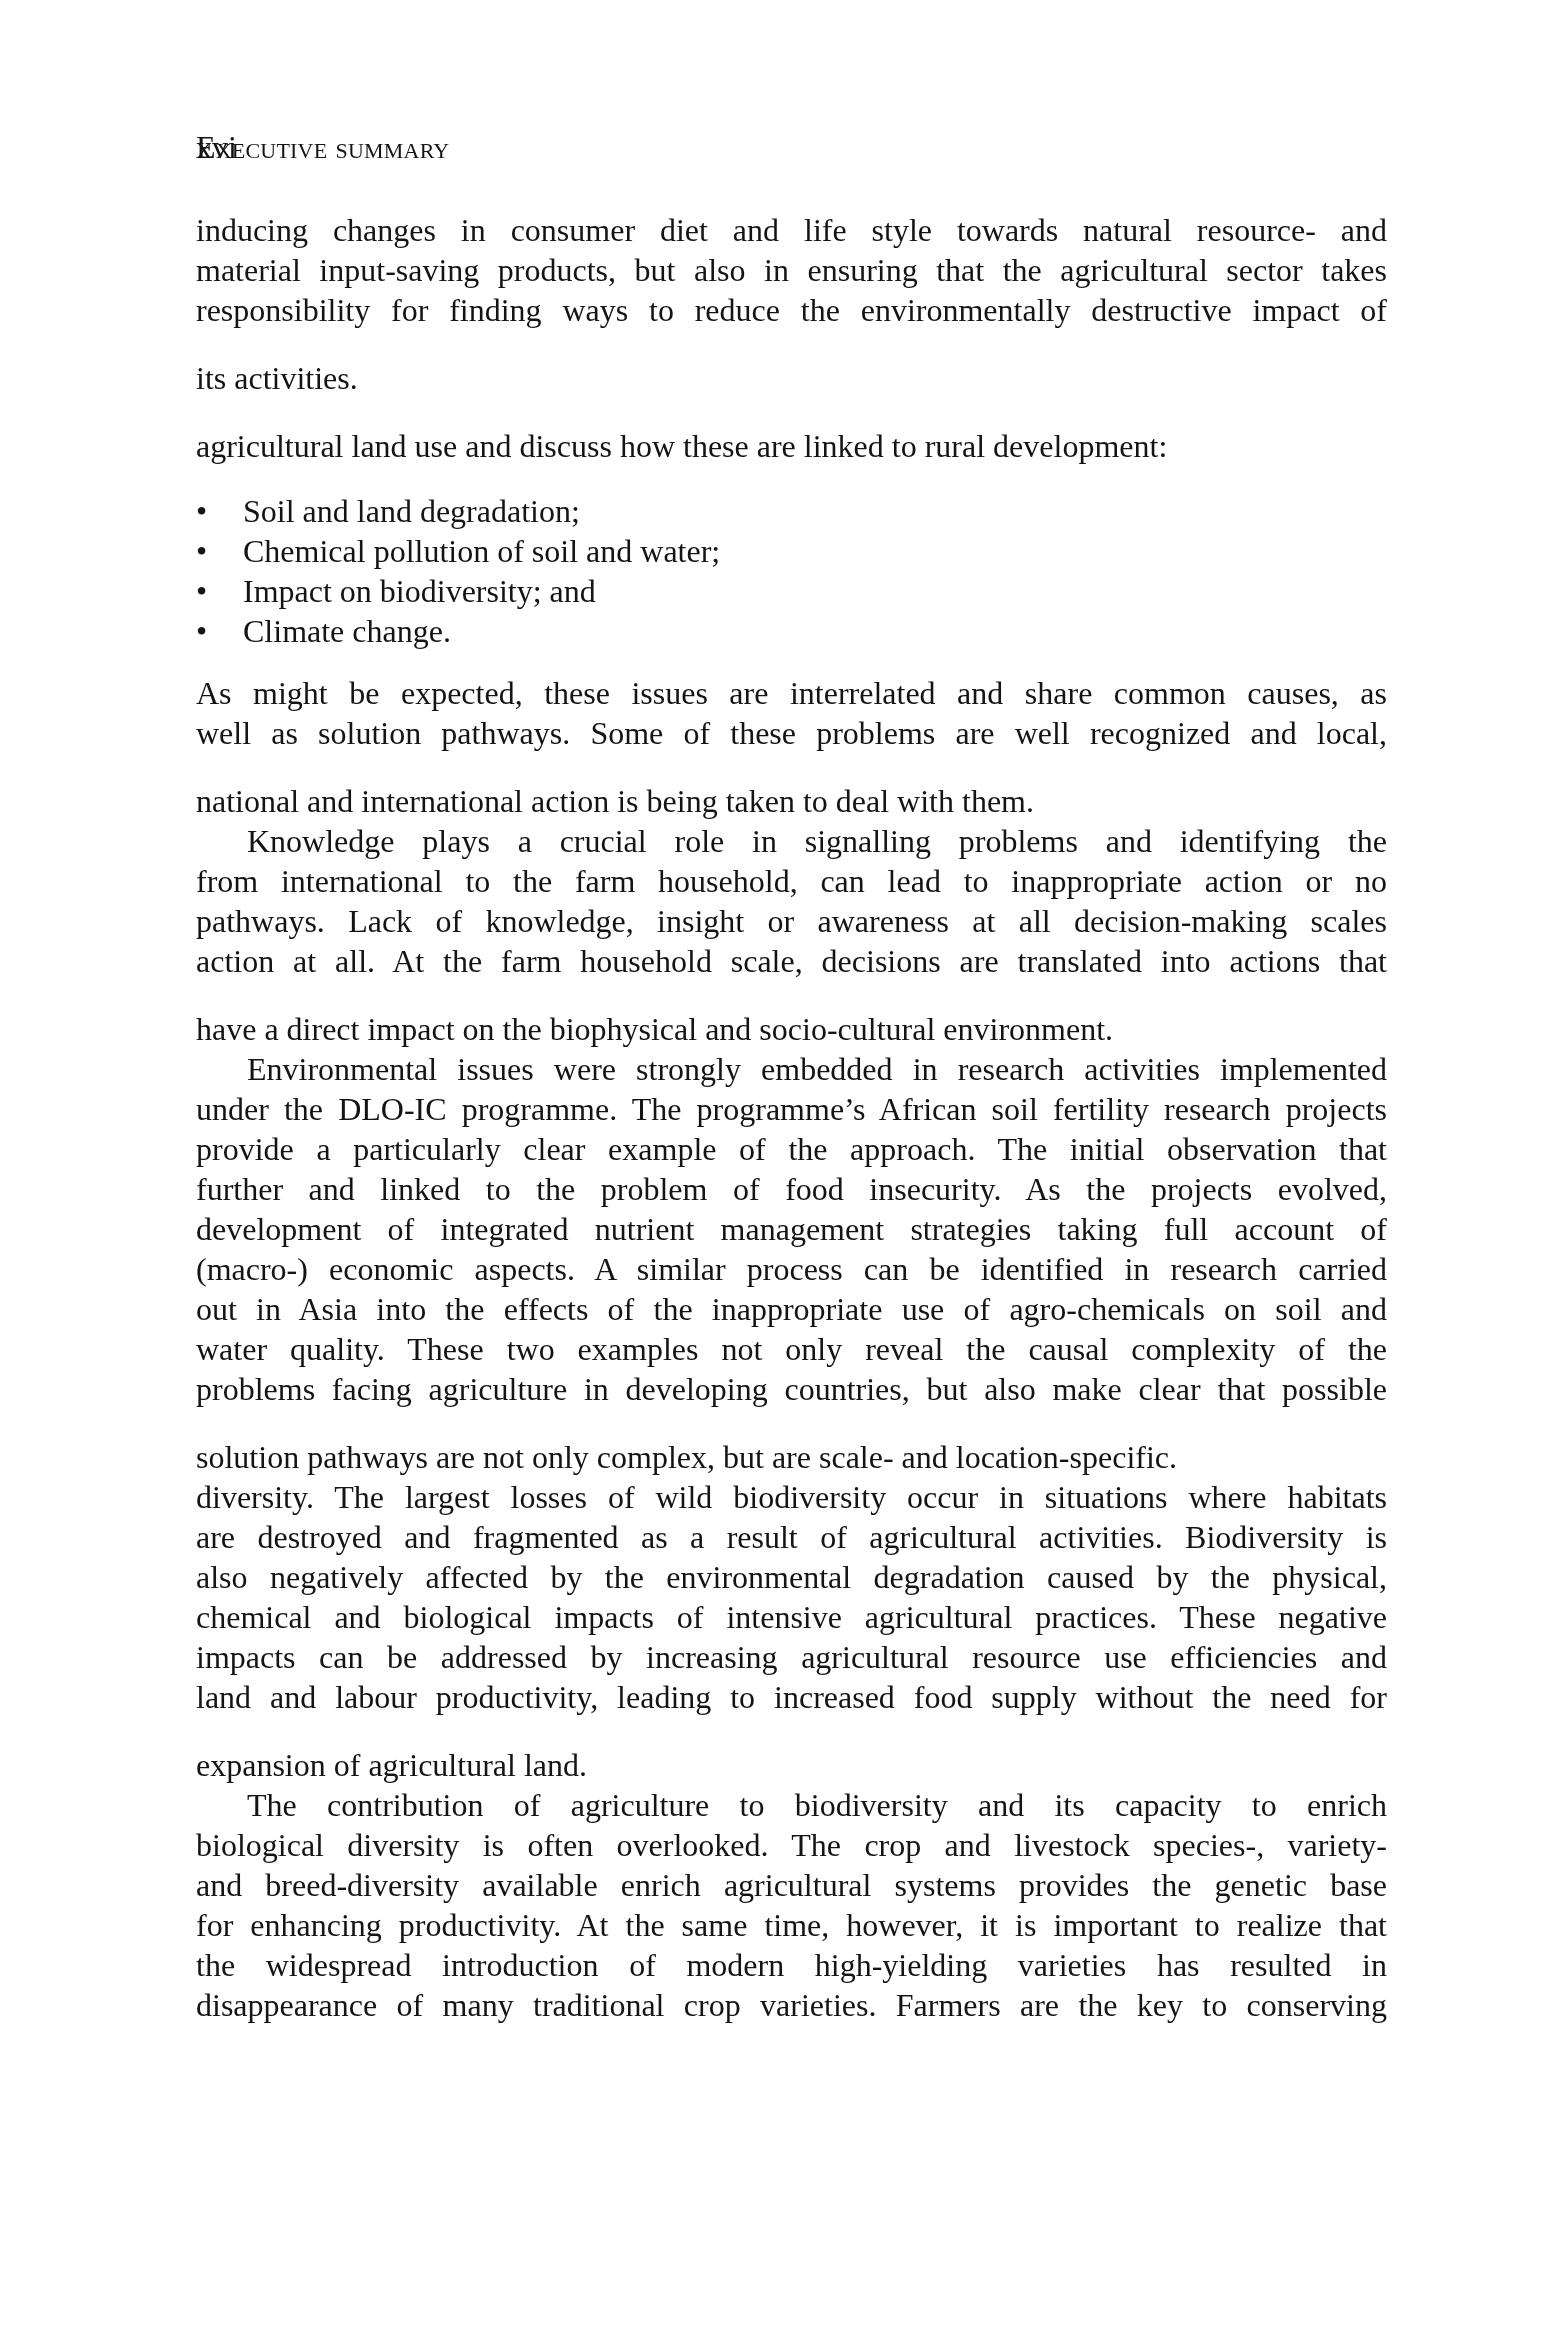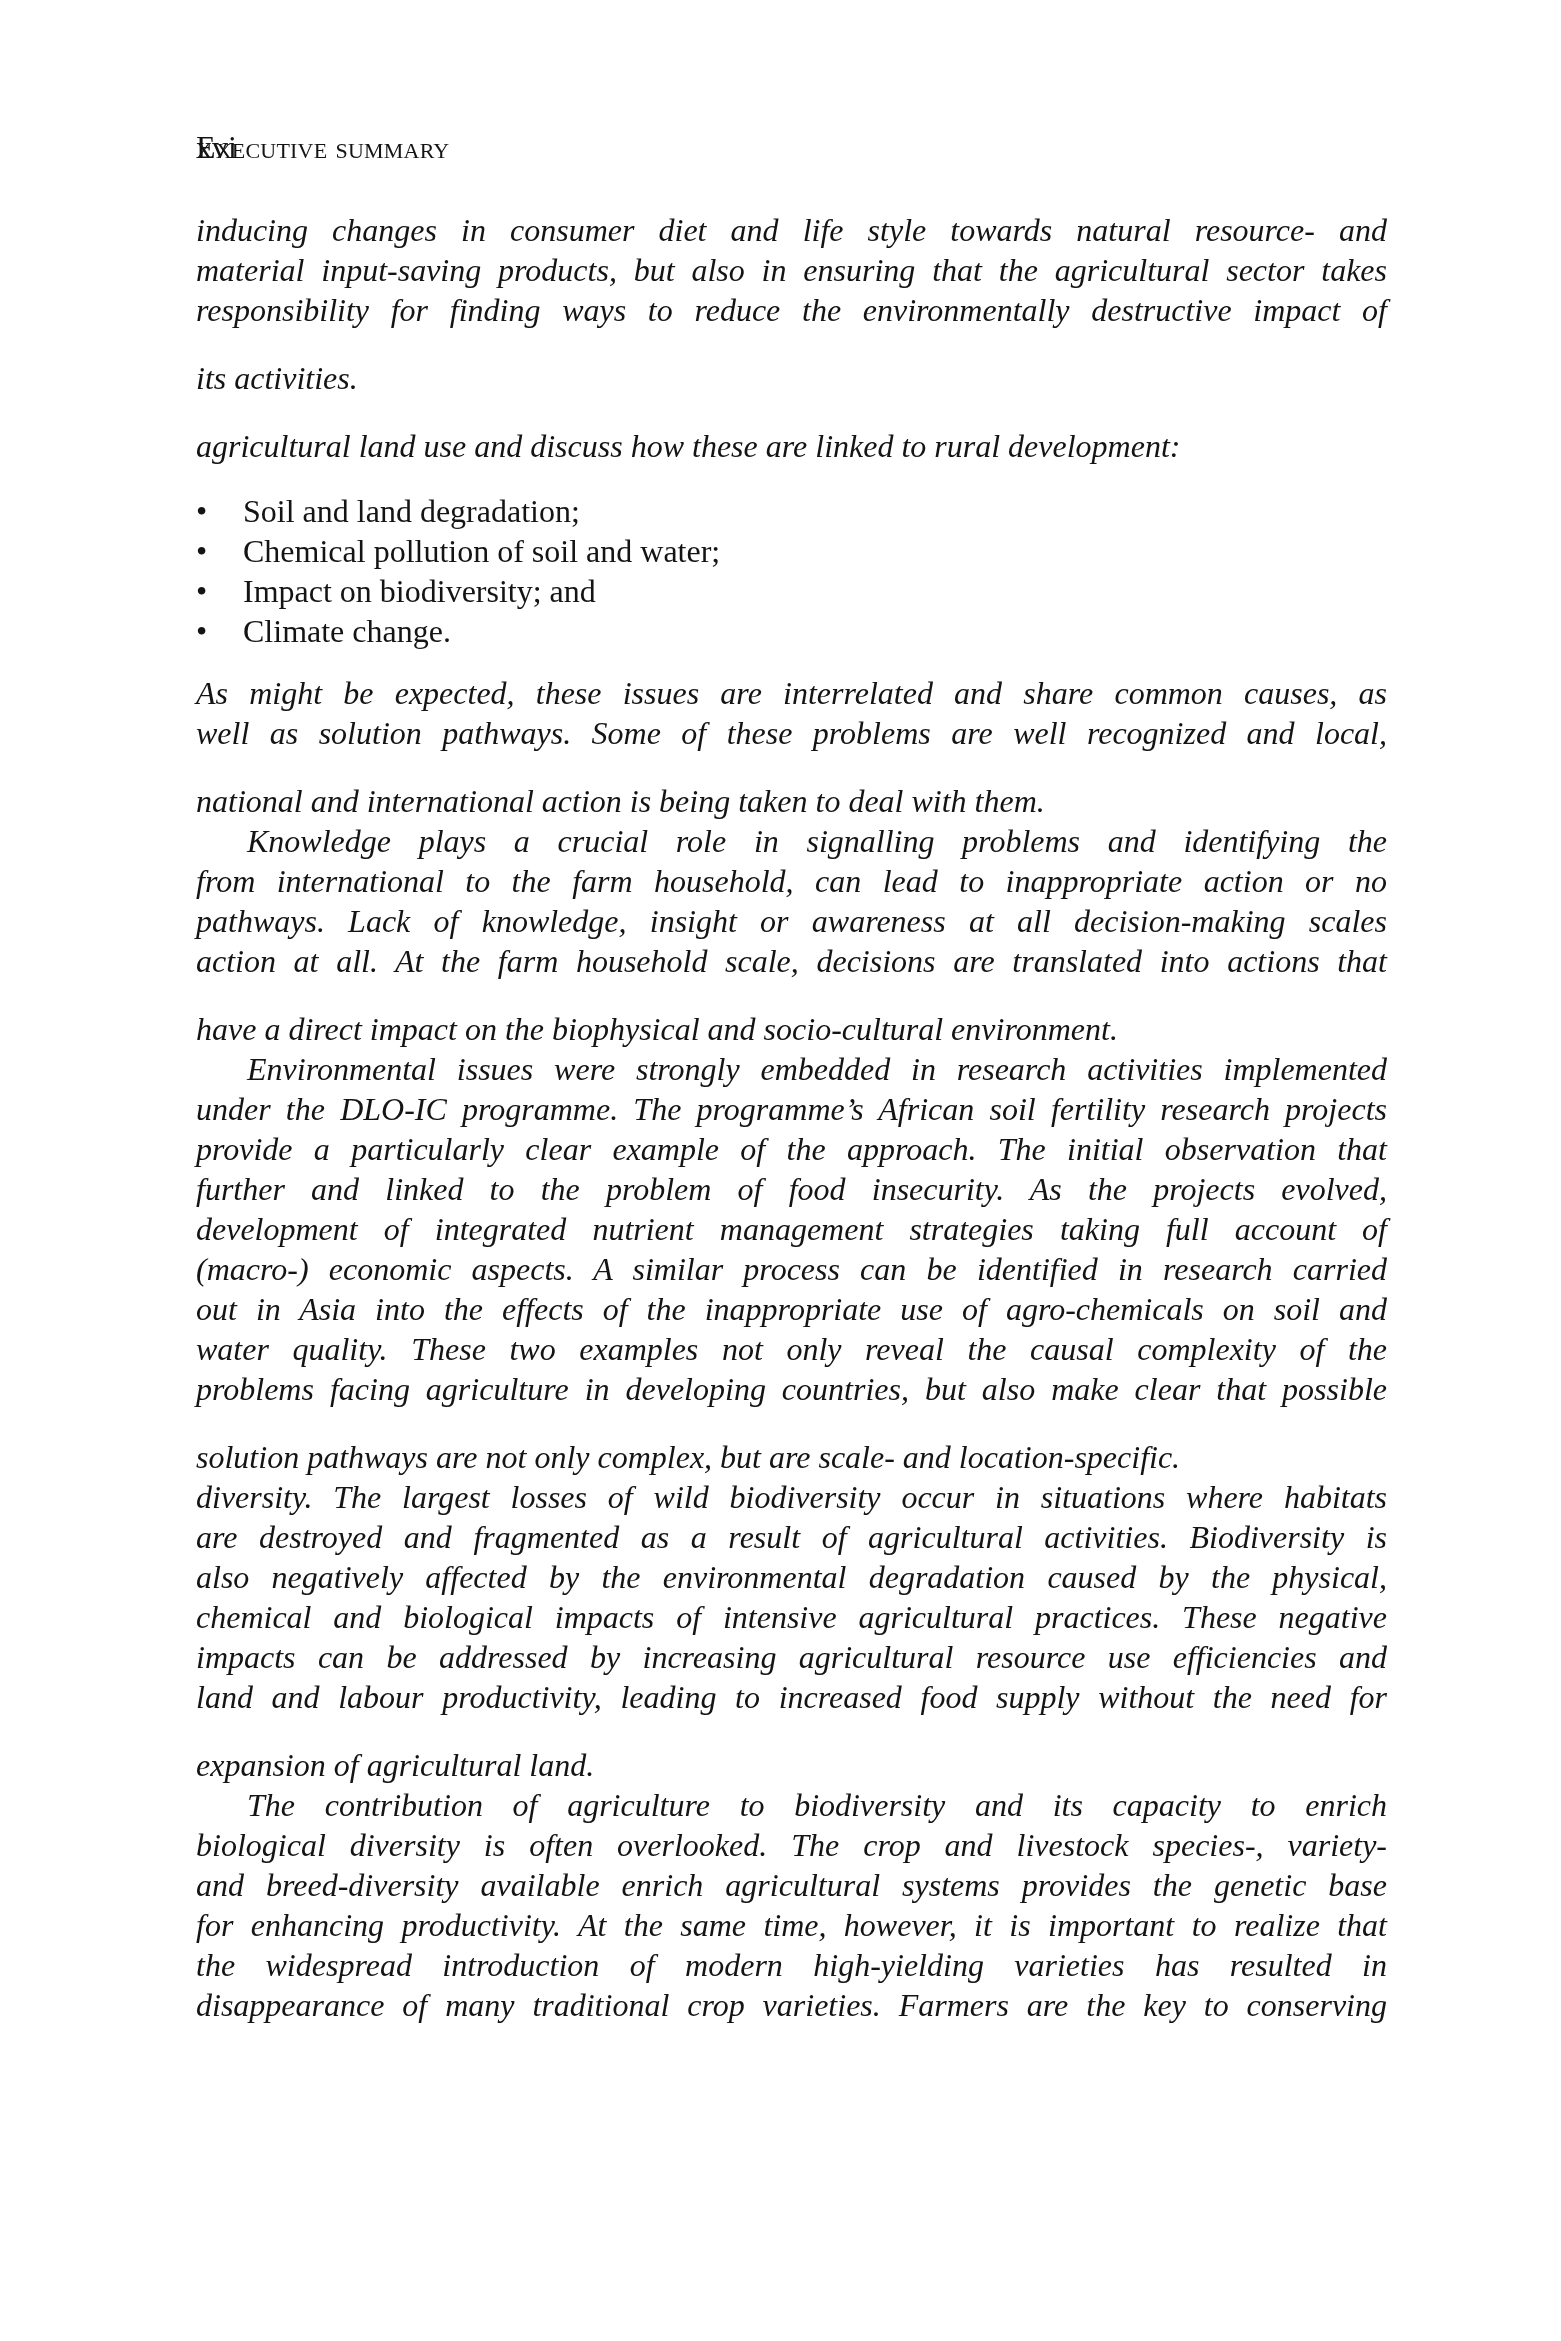--- a/index.html
+++ b/index.html
@@ -8,21 +8,21 @@
   .page { position: absolute; left: 0; top: 0; width: 1286px; height: 2342px; background: #fff; }
   .running-head { position: absolute; left: 196px; top: 127px; width: 1191px; height: 40px; }
   .folio { position: absolute; left: 0; top: 0; font-size: 32px; line-height: 40px; }
   .head-title { position: absolute; left: 0; right: 12px; top: 0; text-align: left;
                 font-size: 32px; line-height: 40px; font-variant: small-caps; letter-spacing: 0.2px; }
   .column { position: absolute; left: 196px; top: 210px; width: 1191px; }
   .line { display: block; font-size: 32px; line-height: 40px; height: 40px;
           text-align: justify; text-align-last: justify; white-space: normal; overflow: visible; }
   .line.last { text-align-last: left; margin-top: 28px; }
   .line.indent { text-indent: 51px; }
-  .para { margin: 0; font-style: italic; }
+  .para { margin: 0; }
   .bullets { list-style: none; margin: 25px 0 22px 0; padding: 0; }
   .bullet-item { position: relative; padding-left: 47px; font-size: 32px; line-height: 40px; height: 40px; }
   .bullet-dot { position: absolute; left: 0; top: 0; }
 </style>
 </head>
 <body>
 
 <div class="page">
   <div class="running-head">
     <span class="folio">xvi</span>

